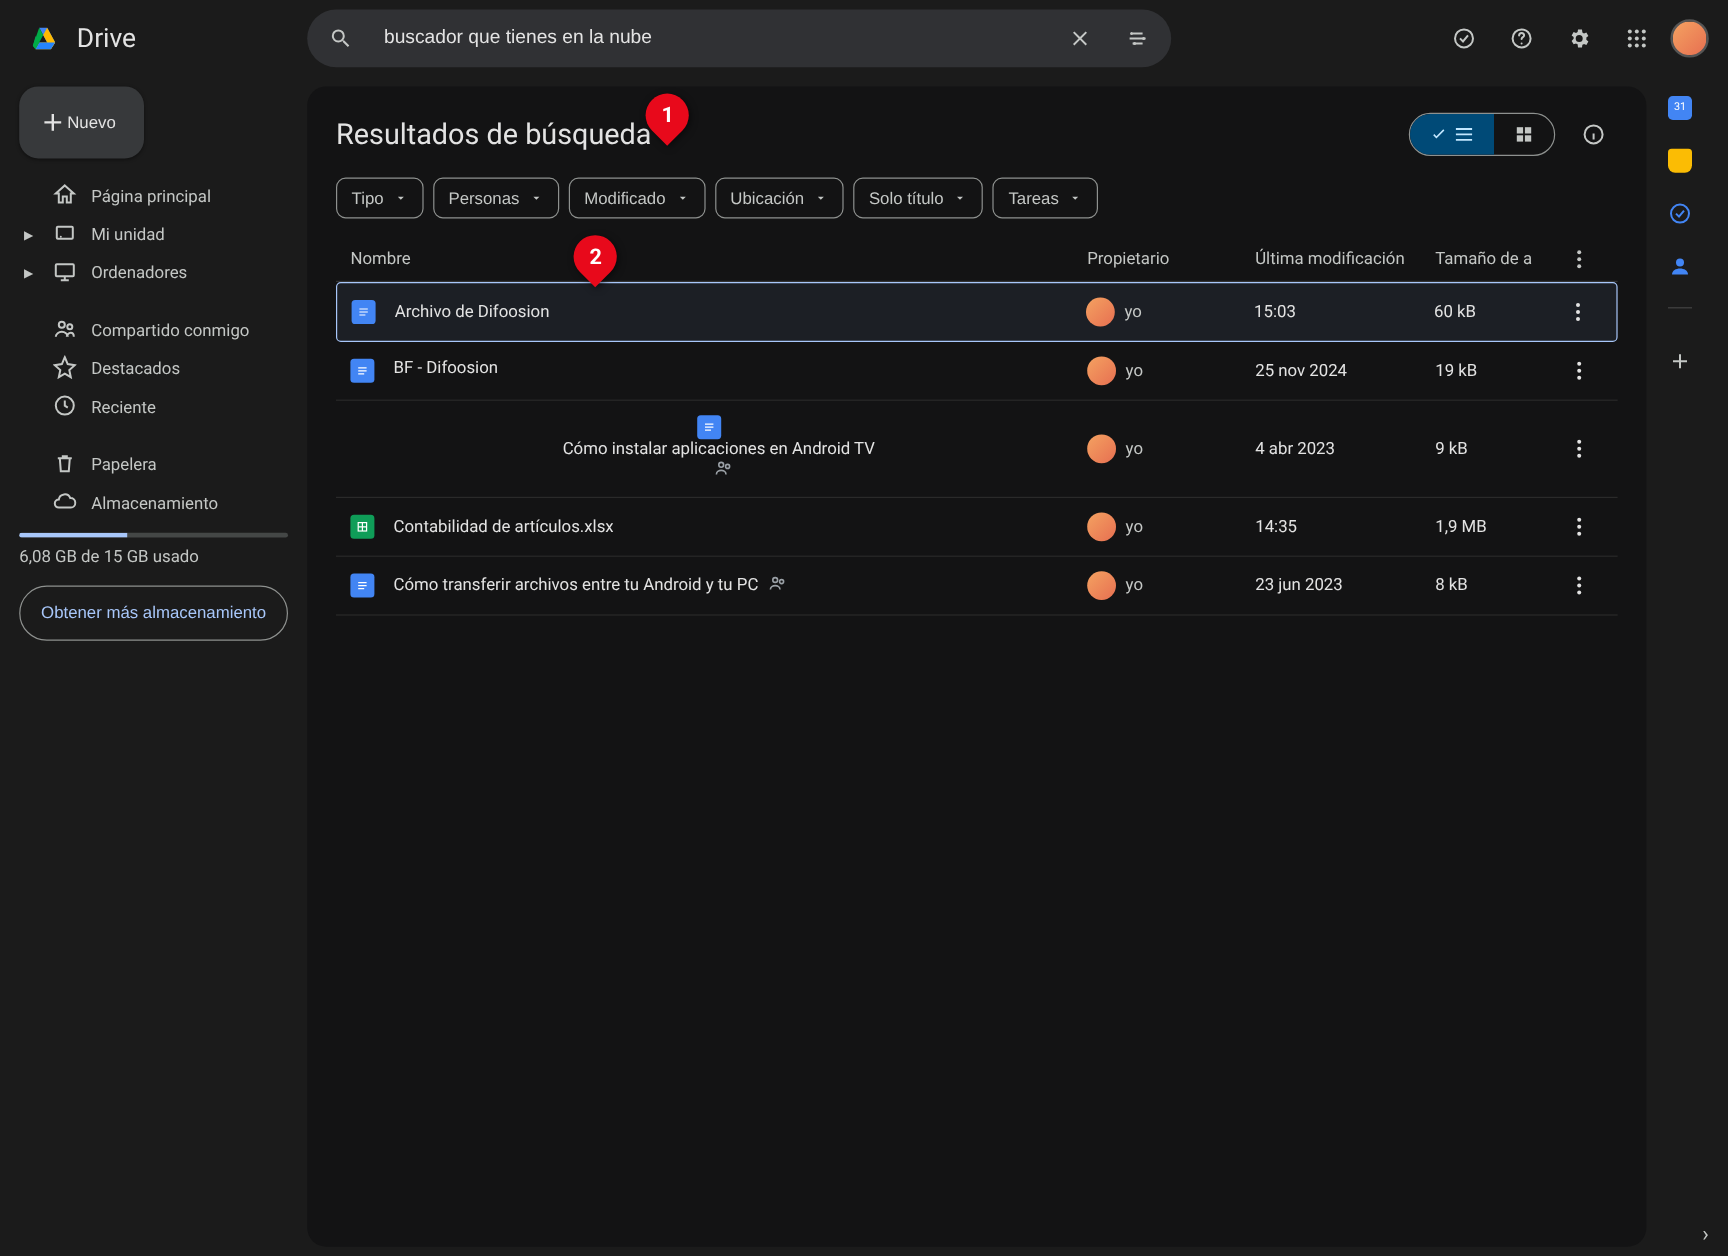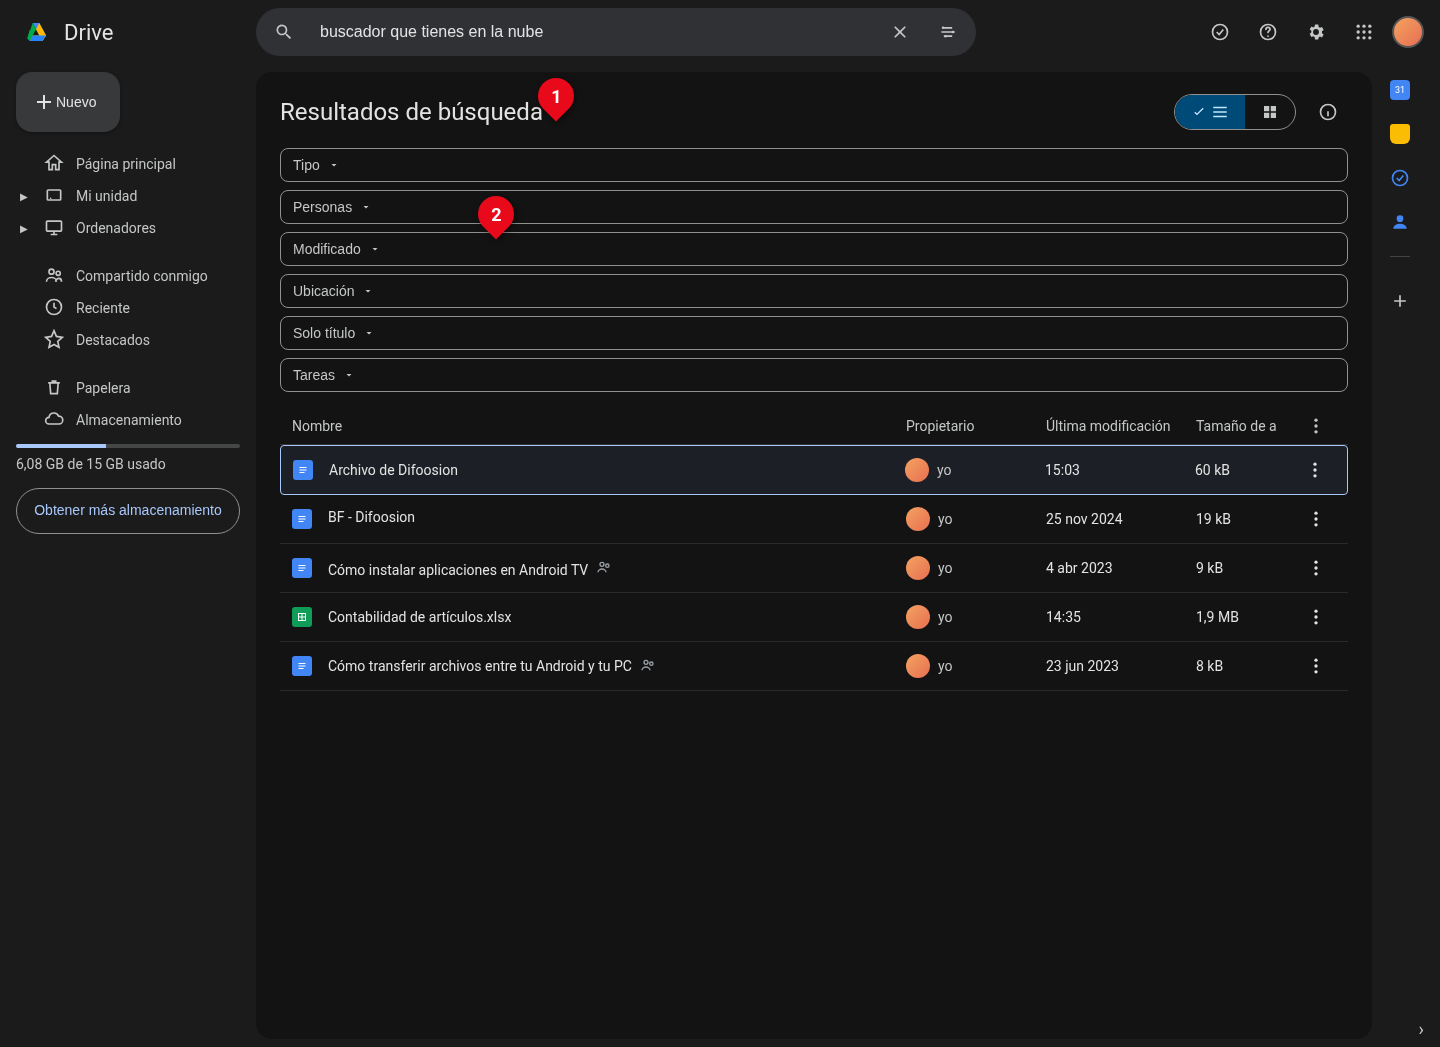--- a/index.html
+++ b/index.html
@@ -72,21 +72,21 @@
 .content-card {
   flex:1; background:#131314; border-radius:16px; padding:20px 24px; position:relative; overflow:hidden;
 }
 .results-header { display:flex; align-items:center; justify-content:space-between; margin-bottom:16px;}
 .results-title { font-size:24px; color:#e3e3e3; }
 .view-toggle { display:flex; align-items:center; gap:12px;}
 .toggle-group { display:flex; border:1px solid #8e918f; border-radius:20px; overflow:hidden;}
 .toggle-btn { padding:8px 16px; cursor:pointer; display:flex; align-items:center; gap:4px;}
 .toggle-btn.active { background:#004a77; color:#c2e7ff;}
 .toggle-btn:not(.active) { color:#c4c7c5;}
-.filters { display:flex; gap:8px; margin-bottom:16px; flex-wrap:wrap;flex-direction:column;}
+.filters { display:flex; gap:8px; margin-bottom:16px; flex-wrap:wrap;}
 .filter-chip {
   border:1px solid #8e918f; background:transparent; color:#c4c7c5; border-radius:8px;
   padding:8px 12px; font-size:14px; cursor:pointer; display:flex; align-items:center; gap:8px;
 }
 .cols-header { display:flex; padding:8px 12px; color:#c4c7c5; font-size:14px; align-items:center; border-bottom: 1px solid #333;}
 .col-name { flex:1; min-width:0;}
 .col-owner { width:140px;}
 .col-mod { width:150px;}
 .col-size { width:100px;}
 .col-more { width:40px; display:flex; justify-content:center;}
@@ -228,31 +228,31 @@
       <span class="icon-sm"><svg viewBox="0 0 24 24">
             <circle cx="9" cy="8" r="3" fill="none" stroke="currentColor" stroke-width="2"></circle>
             <circle cx="17" cy="10" r="2.5" fill="none" stroke="currentColor" stroke-width="2"></circle>
             <path d="M3 20c0-3 3-5 6-5s6 2 6 5M14 20c0-2 2-4 4-4s3 2 3 4" fill="none" stroke="currentColor" stroke-width="2"></path>
           </svg></span>
       <span>Compartido conmigo</span>
     </div>
     <div class="nav-item">
       <span class="caret"></span>
       <span class="icon-sm"><svg viewBox="0 0 24 24">
+            <path d="M12 2l2.9 6.9L22 10l-5.5 4.8L18 22l-6-3.5L6 22l1.5-7.2L2 10l7.1-1.1z" fill="none" stroke="currentColor" stroke-width="2"></path>
+          </svg></span>
+      <span>Destacados</span>
+    </div>
+    <div class="nav-item">
+      <span class="caret"></span>
+      <span class="icon-sm"><svg viewBox="0 0 24 24">
             <circle cx="12" cy="12" r="9" fill="none" stroke="currentColor" stroke-width="2"></circle>
             <path d="M12 7v5l3 2" stroke="currentColor" stroke-width="2" fill="none"></path>
           </svg></span>
       <span>Reciente</span>
-    </div>
-    <div class="nav-item">
-      <span class="caret"></span>
-      <span class="icon-sm"><svg viewBox="0 0 24 24">
-            <path d="M12 2l2.9 6.9L22 10l-5.5 4.8L18 22l-6-3.5L6 22l1.5-7.2L2 10l7.1-1.1z" fill="none" stroke="currentColor" stroke-width="2"></path>
-          </svg></span>
-      <span>Destacados</span>
     </div>
     <div class="nav-group-gap"></div>
     <div class="nav-item">
       <span class="caret"></span>
       <span class="icon-sm"><svg viewBox="0 0 24 24">
             <path d="M5 7h14M10 7V5h4v2M7 7l1 13h8l1-13" fill="none" stroke="currentColor" stroke-width="2"></path>
           </svg></span>
       <span>Papelera</span>
     </div>
     <div class="nav-item">
@@ -398,21 +398,21 @@
     <div class="col-size">19 kB</div>
     <div class="col-more">
               <svg viewBox="0 0 24 24">
                 <circle cx="12" cy="5" r="2"></circle>
                 <circle cx="12" cy="12" r="2"></circle>
                 <circle cx="12" cy="19" r="2"></circle>
               </svg>
             </div>
   </div>
           <div class="row">
-    <div class="col-name" style="display:flex;align-items:flex-end;min-width:0;">
+    <div class="col-name" style="display:flex;align-items:center;min-width:0;flex-direction:column;">
       <div class="file-icon doc">
                 <svg viewBox="0 0 24 24" style="width:12px;height:12px;fill:#fff;">
                   <path d="M5 6h14v2H5zm0 5h14v2H5zm0 5h10v2H5z"></path>
                 </svg>
               </div>
       <span class="file-name">Cómo instalar aplicaciones en Android TV</span>
       <span class="shared-icon"><svg viewBox="0 0 24 24" style="width:16px;height:16px;">
                   <circle cx="9" cy="8" r="3" fill="none" stroke="currentColor" stroke-width="2"></circle>
                   <circle cx="17" cy="10" r="2.5" fill="none" stroke="currentColor" stroke-width="2"></circle>
                   <path d="M3 20c0-3 3-5 6-5s6 2 6 5" fill="none" stroke="currentColor" stroke-width="2"></path>

